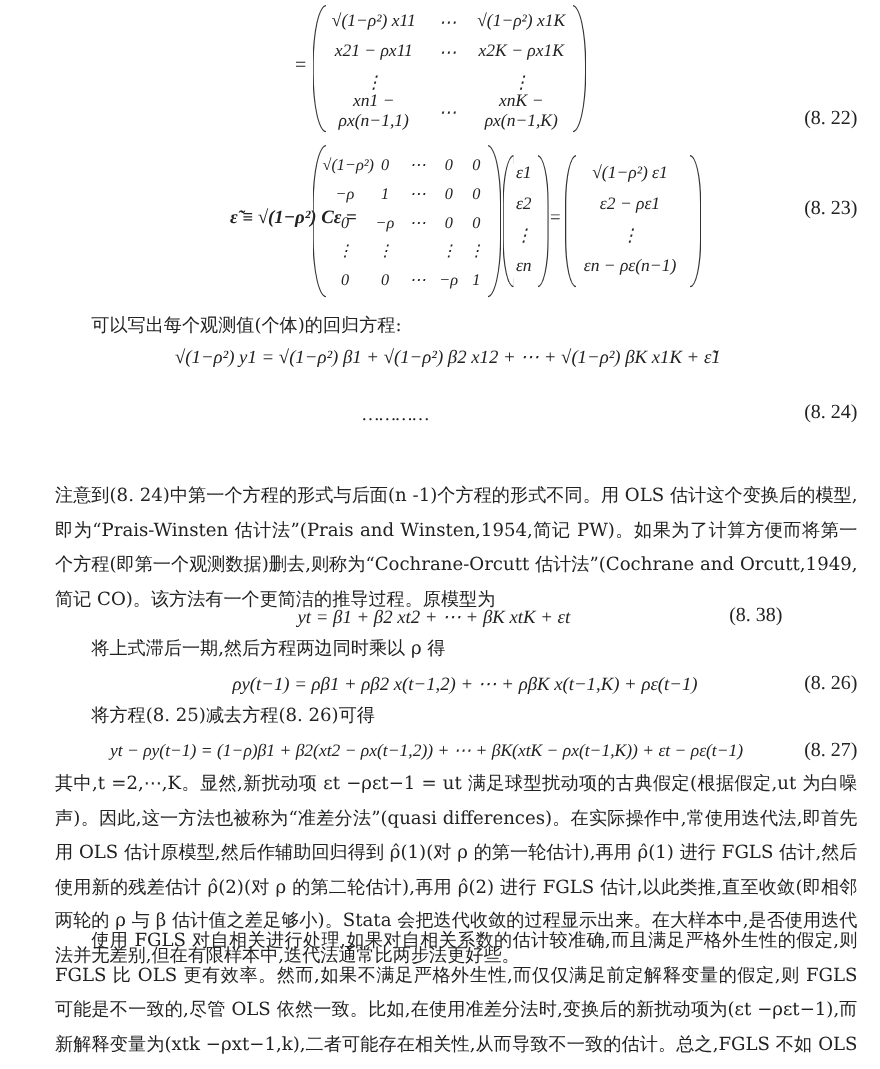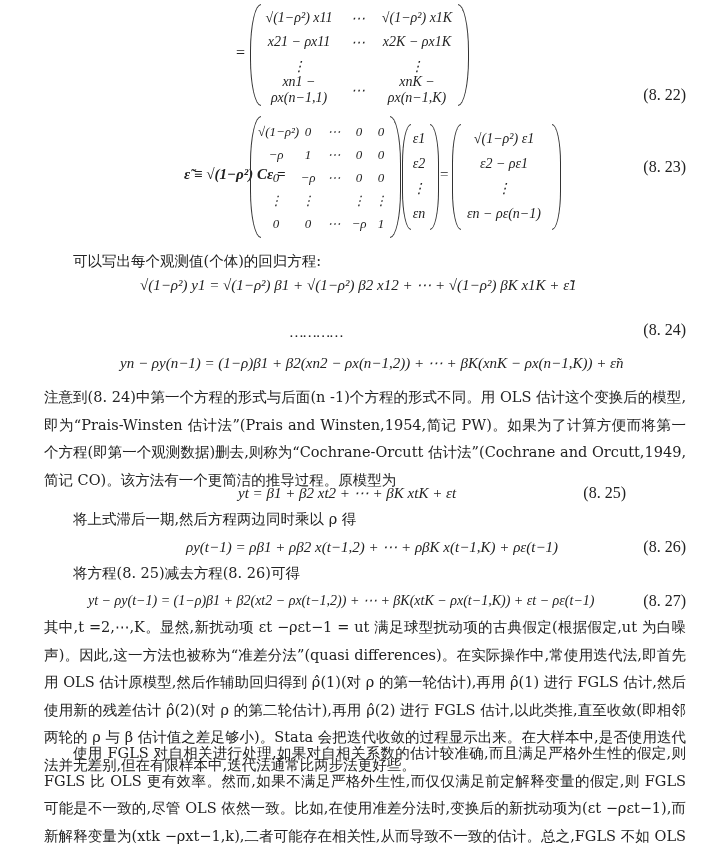--- a/index.html
+++ b/index.html
@@ -101,29 +101,28 @@
   </div>
   <div class="paren r" style="left:552px;top:12px;width:8px;height:104px;"></div>
   <span class="eqno" style="top:46px;">(8. 23)</span>
 </div>
 
 <div class="para indent" style="top:248px;">可以写出每个观测值(个体)的回归方程:</div>
 
 <div class="abs" style="left:0;top:276px;width:704px;height:105px;">
   <span class="eqline" style="left:140px;top:0px;">√(1−ρ²) y1 = √(1−ρ²) β1 + √(1−ρ²) β2 x12 + ⋯ + √(1−ρ²) βK x1K + ε̃1</span>
   <span class="eqline rm" style="left:290px;top:48px;">…………</span>
-  <span class="eqline" style="left:120px;top:78px;">yn − ρy(n−1) = (1−ρ)β1 + β2(xn2 − ρx(n−1,2)) + ⋯ + βK(xnK − ρx(n−1,K)) + ε̃n</span>
   <span class="eqno" style="top:45px;">(8. 24)</span>
 </div>
 
 <div class="para" style="top:384px;left:44px;text-indent:0;">注意到(8. 24)中第一个方程的形式与后面(n -1)个方程的形式不同。用 OLS 估计这个变换后的模型,即为“Prais-Winsten 估计法”(Prais and Winsten,1954,简记 PW)。如果为了计算方便而将第一个方程(即第一个观测数据)删去,则称为“Cochrane-Orcutt 估计法”(Cochrane and Orcutt,1949,简记 CO)。该方法有一个更简洁的推导过程。原模型为</div>
 
 <div class="abs" style="left:0;top:484px;width:644px;height:24px;">
   <span class="eqline" style="left:238px;top:0;">yt = β1 + β2 xt2 + ⋯ + βK xtK + εt</span>
-  <span class="eqno" style="top:0;">(8. 25)</span>
+  <span class="eqno" style="top:0;">(8. 38)</span>
 </div>
 
 <div class="para indent" style="top:506px;">将上式滞后一期,然后方程两边同时乘以 ρ 得</div>
 
 <div class="abs" style="left:0;top:538px;width:704px;height:24px;">
   <span class="eqline" style="left:186px;top:0;">ρy(t−1) = ρβ1 + ρβ2 x(t−1,2) + ⋯ + ρβK x(t−1,K) + ρε(t−1)</span>
   <span class="eqno" style="top:0;">(8. 26)</span>
 </div>
 
 <div class="para indent" style="top:560px;">将方程(8. 25)减去方程(8. 26)可得</div>

